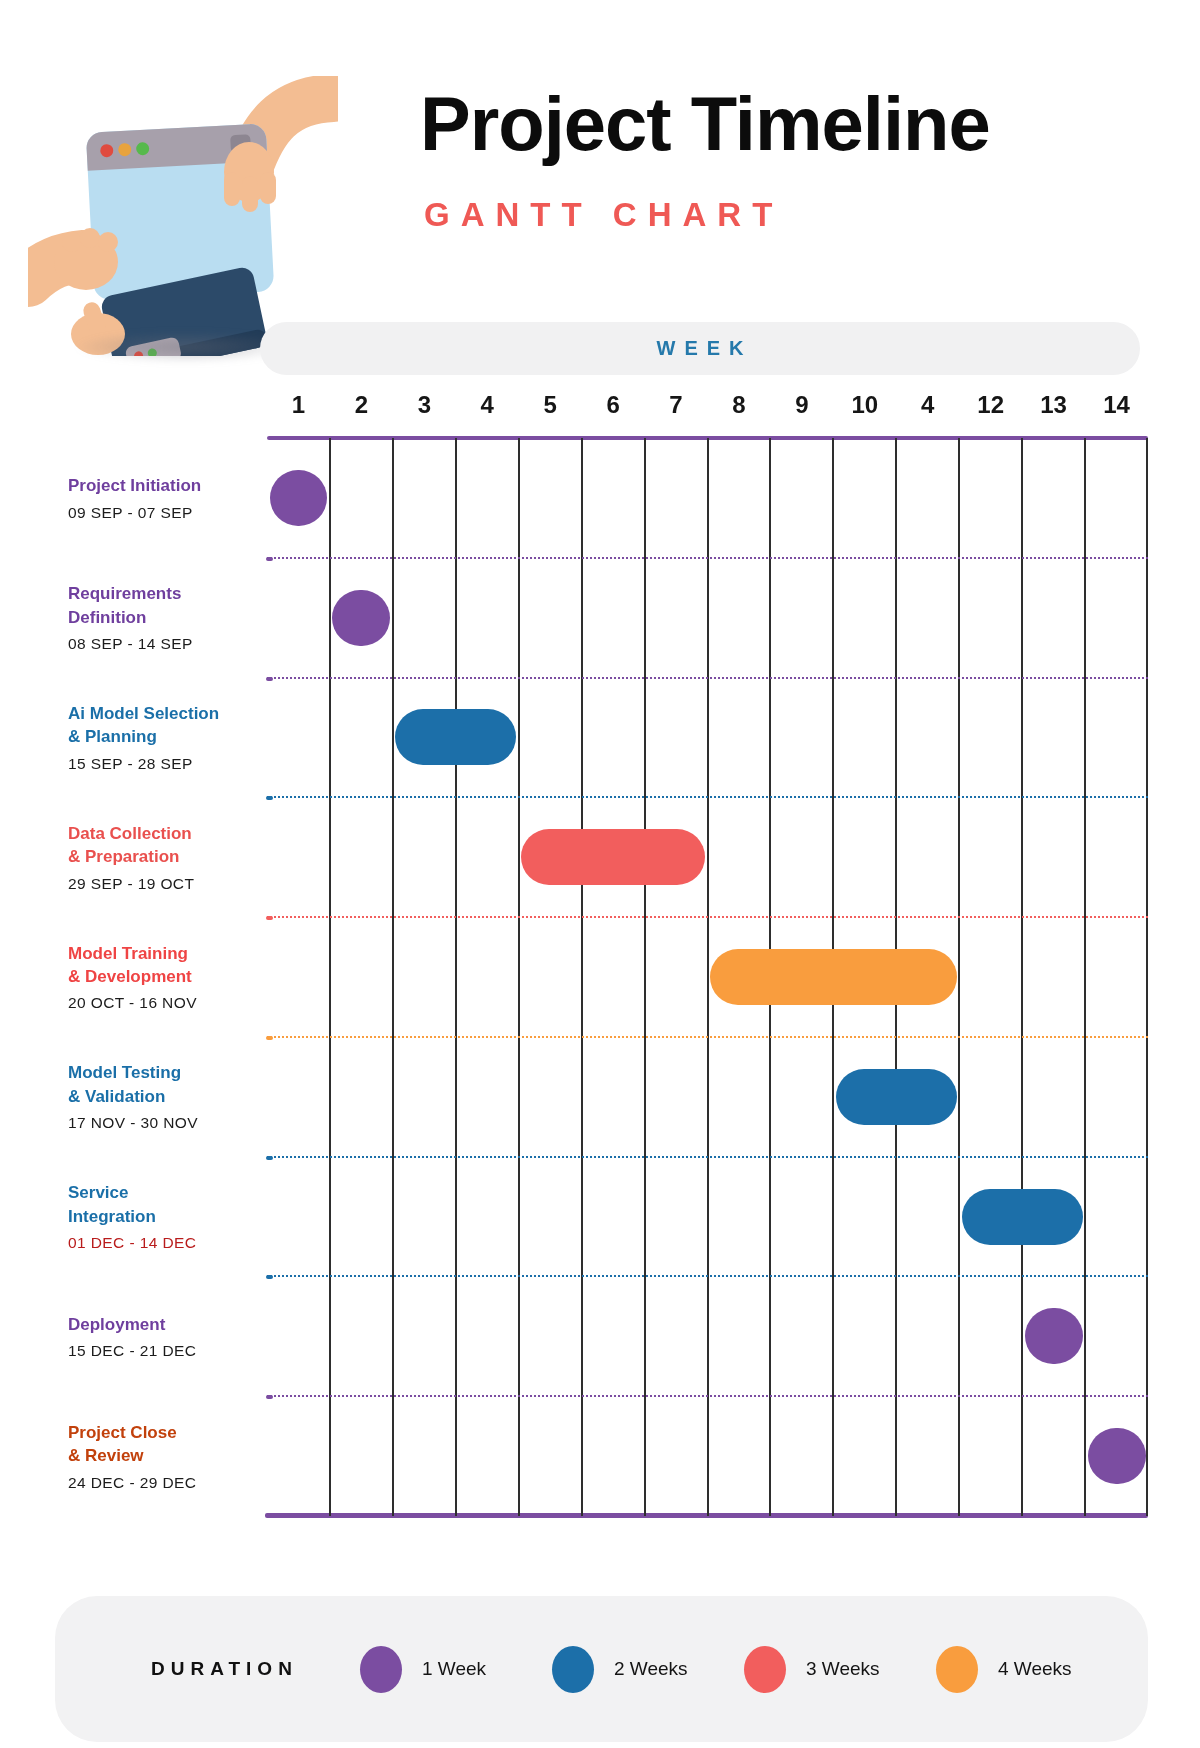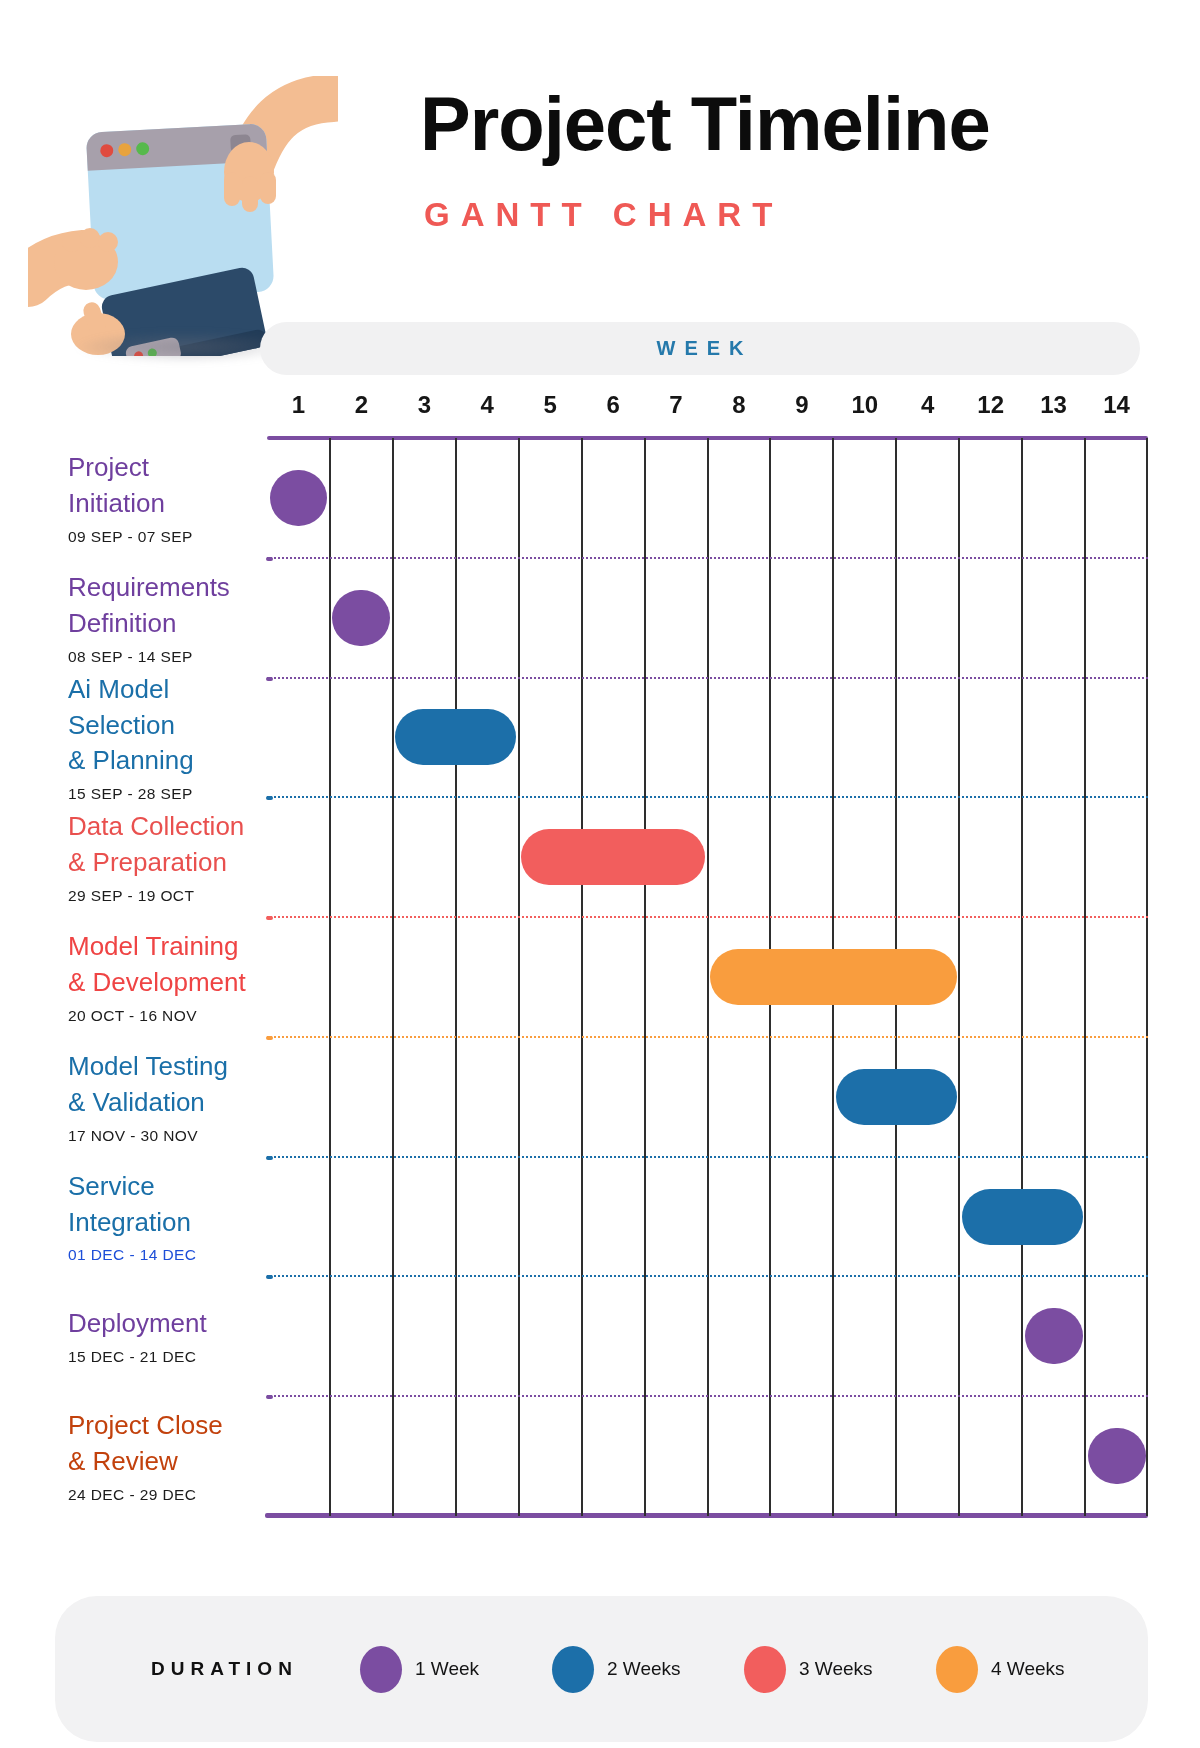--- a/index.html
+++ b/index.html
@@ -53,36 +53,36 @@
   .grid-line.edge{width:2.5px;}
   .row{position:absolute; left:0; width:881px;}
   .row-sep{position:absolute; left:0; right:0; bottom:-1px; height:0; border-bottom:2px dotted currentColor;}
   .row-sep-cap{position:absolute; left:-1px; bottom:-3px; width:7px; height:4px; border-radius:2px; background:currentColor;}
   .bar{position:absolute; height:56px; border-radius:28px;}
   
   .task-label{
     position:absolute; left:68px; width:180px;
     display:flex; flex-direction:column; justify-content:center;
   }
-  .task-name{font-size:26px; font-weight:400; line-height:1.38;}
+  .task-name{font-size:17px; font-weight:700; line-height:1.38;}
   .task-dates{font-size:15.5px; font-weight:400; color:#1c1c1c; letter-spacing:.4px; margin-top:6px;}
   
   .legend{
     position:absolute; left:55px; top:1596px; width:1093px; height:146px;
     background:#f2f2f3; border-radius:42px;
   }
   .legend-title{
     position:absolute; left:96px; top:0; height:146px;
     display:flex; align-items:center;
     font-size:19px; font-weight:700; letter-spacing:6px; color:#111;
   }
   .legend-items{position:absolute; left:305px; top:0; height:146px; display:flex; align-items:center;}
   .legend-item{width:192px; display:flex; align-items:center;}
   .legend-dot{width:42px; height:47px; border-radius:50%; flex:0 0 auto;}
-  .legend-item-label{font-size:19px; color:#141414; margin-left:13px;text-align:center;}
+  .legend-item-label{font-size:19px; color:#141414; margin-left:20px;text-align:center;}
 </style>
 </head>
 <body>
 
 <div class="page">
 
   <div class="illustration">
     <svg width="310" height="280" viewBox="0 0 310 280">
 
       <path d="M305 22 C 255 24 235 52 221 92" stroke="#f3bd92" stroke-width="48" fill="none" stroke-linecap="round"></path>
@@ -246,21 +246,21 @@
           <div>Model Testing</div>
           <div>&amp; Validation</div>
         </div>
         <div class="task-dates" style="color: rgb(28, 28, 28);">17 NOV - 30 NOV</div>
       </div>
       <div class="task-label" style="top: 1156.68px; height: 119.78px;">
         <div class="task-name" style="color: rgb(26, 111, 168);">
           <div>Service</div>
           <div>Integration</div>
         </div>
-        <div class="task-dates" style="color: #1d4ed8;">01 DEC - 14 DEC</div>
+        <div class="task-dates" style="color: #b91c1c;">01 DEC - 14 DEC</div>
       </div>
       <div class="task-label" style="top: 1276.46px; height: 119.78px;">
         <div class="task-name" style="color: rgb(111, 63, 158);">
           <div>Deployment</div>
         </div>
         <div class="task-dates" style="color: rgb(28, 28, 28);">15 DEC - 21 DEC</div>
       </div>
       <div class="task-label" style="top: 1396.24px; height: 119.78px;">
         <div class="task-name" style="color: #c2410c;">
           <div>Project Close</div>

